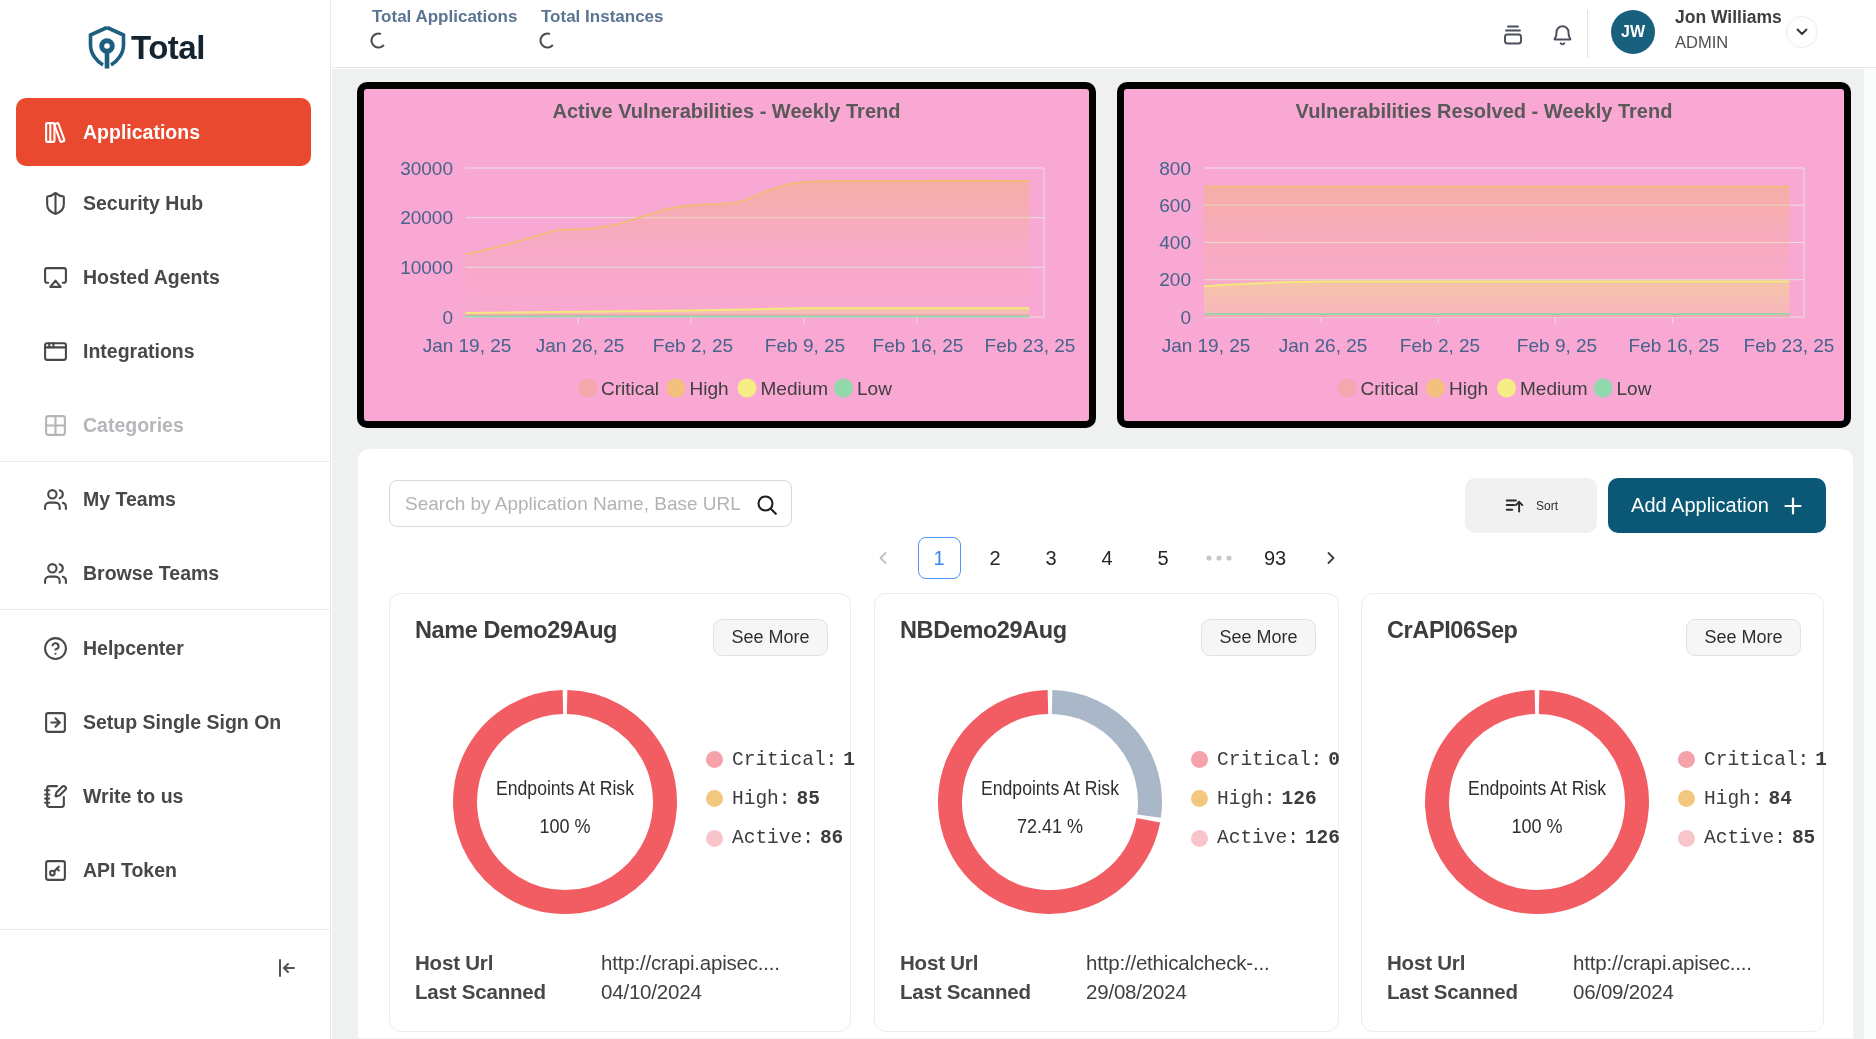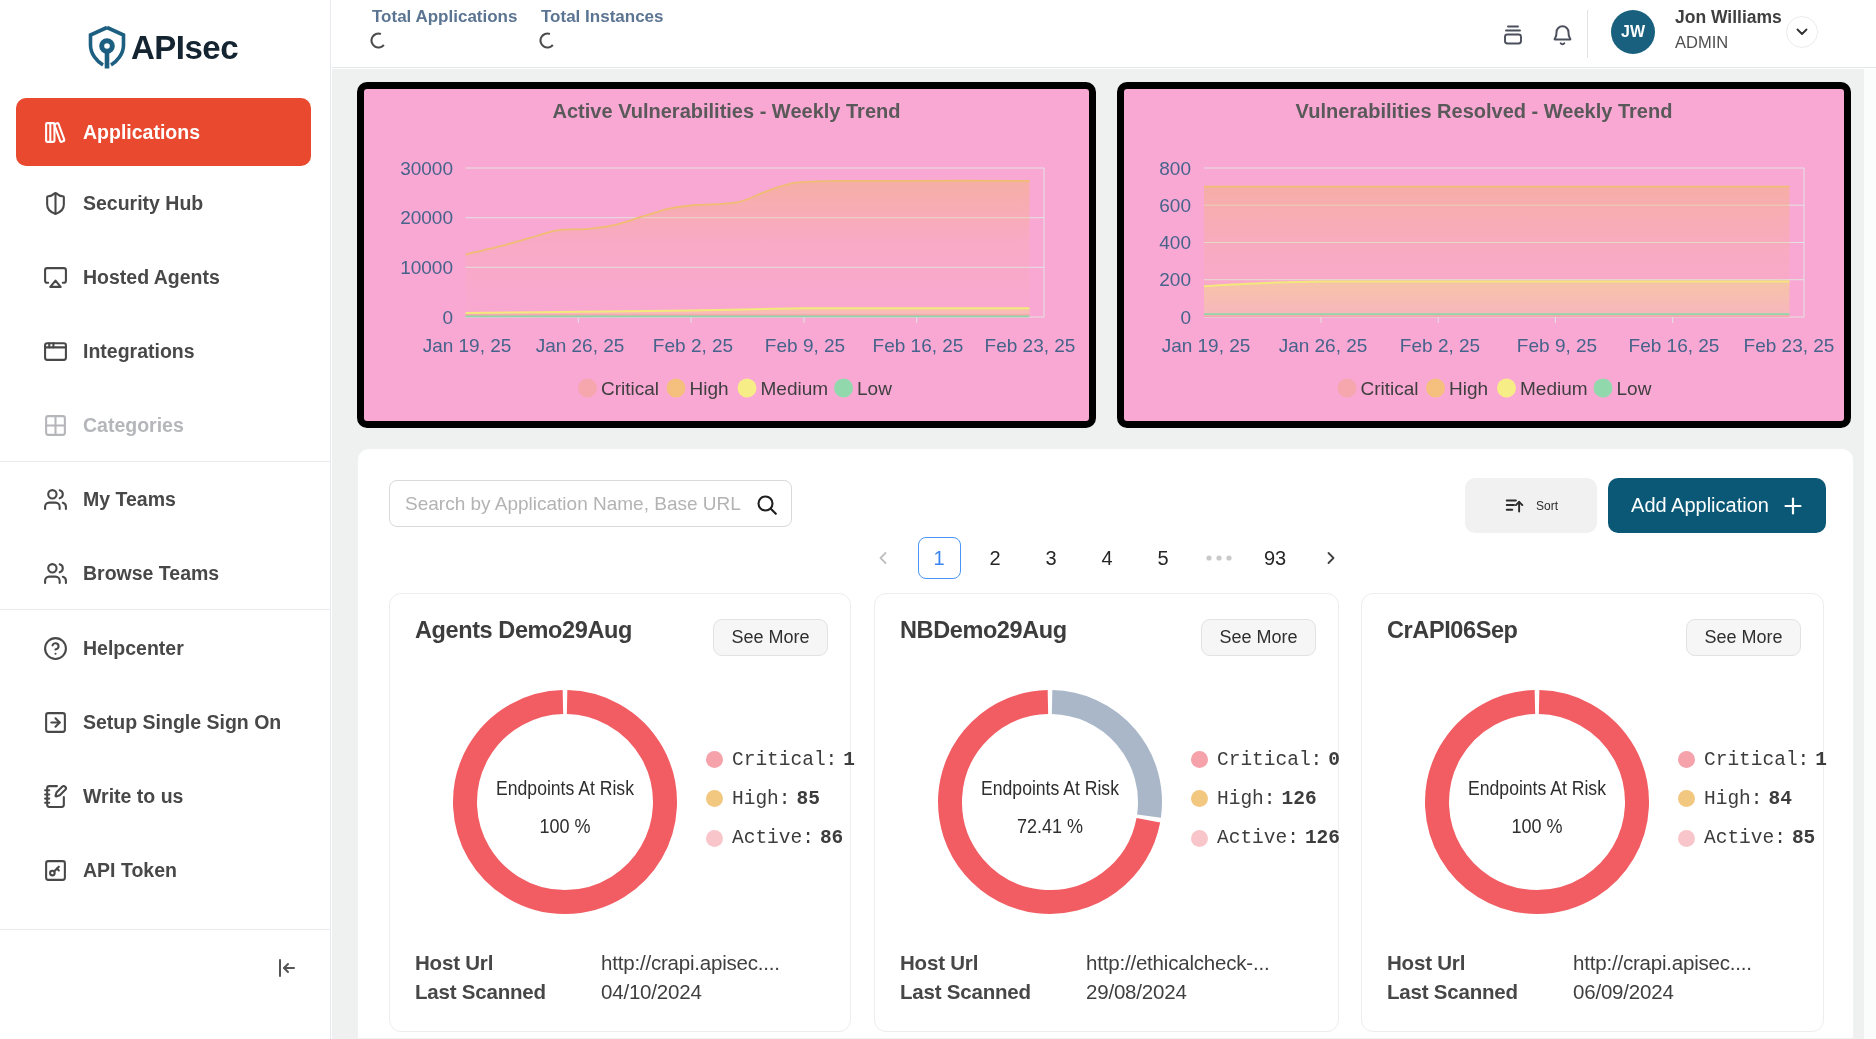--- a/index.html
+++ b/index.html
@@ -205,21 +205,21 @@
       </span>
     <span>93</span>
     <span>
         <svg width="16" height="16" viewBox="0 0 16 16" fill="none">
           <path d="M5.5 3l5 5-5 5" stroke="#404040" stroke-width="1.8" stroke-linecap="round" stroke-linejoin="round"></path>
         </svg>
       </span>
   </div>
 
   <div class="appcard" style="left:31px;">
-    <div class="t">Agents Demo29Aug</div>
+    <div class="t">Name Demo29Aug</div>
     <div class="seemore">See More</div>
     <svg class="donut" width="240" height="240" viewBox="0 0 240 240" fill="none">
       <path d="M 122.09 20.02 A 100 100 0 1 1 117.91 20.02" stroke="#F15D63" stroke-width="24"></path>
     </svg>
     <div class="dlab1">Endpoints At Risk</div>
     <div class="dlab2">100 %</div>
     <div class="leg">
       <div class="legrow"><span class="dot" style="background:#f5a2aa"></span>Critical: <b>1</b></div>
       <div class="legrow"><span class="dot" style="background:#f2c77f"></span>High: <b>85</b></div>
       <div class="legrow"><span class="dot" style="background:#f8c6ca"></span>Active: <b>86</b></div>
@@ -288,21 +288,21 @@
   </div>
 </div>
 <div id="scrollstrip"></div>
 <div id="sidebar">
   <svg class="abs" style="left:88px;top:25px" width="40" height="46" viewBox="0 0 40 46" fill="none">
     <path d="M19 2.5 L35.5 10 V20 C35.5 29 29 36.5 23 40" stroke="#1d5f80" stroke-width="3.6" fill="none"></path>
     <path d="M19 2.5 L2.5 10 V20 C2.5 29 9 36.5 15 40" stroke="#1d5f80" stroke-width="3.6" fill="none"></path>
     <circle cx="19" cy="21" r="5.3" stroke="#1d5f80" stroke-width="5" fill="none"></circle>
     <line x1="19" y1="26.5" x2="19" y2="43.5" stroke="#1d5f80" stroke-width="4.6"></line>
   </svg>
-  <div class="abs" style="left:131px;top:29px;font-size:33px;font-weight:bold;color:#142430;letter-spacing:-0.5px;">APIsec</div>
+  <div class="abs" style="left:131px;top:29px;font-size:33px;font-weight:bold;color:#142430;letter-spacing:-0.5px;">Total</div>
 
   <div class="navitem active" style="top:98px;">
     <svg width="25" height="25" viewBox="0 0 24 24" fill="none" stroke="#fff" stroke-width="2" stroke-linecap="round" stroke-linejoin="round">
         <rect x="3" y="3" width="8" height="18" rx="1"></rect>
         <path d="M7 3v18"></path>
         <path d="M20.4 18.9c.2.5-.1 1.1-.6 1.3l-1.9.7c-.5.2-1.1-.1-1.3-.6L11.1 5.1c-.2-.5.1-1.1.6-1.3l1.9-.7c.5-.2 1.1.1 1.3.6Z"></path>
       </svg>
     Applications
   </div>
   <div class="navitem" style="top:179px;">

